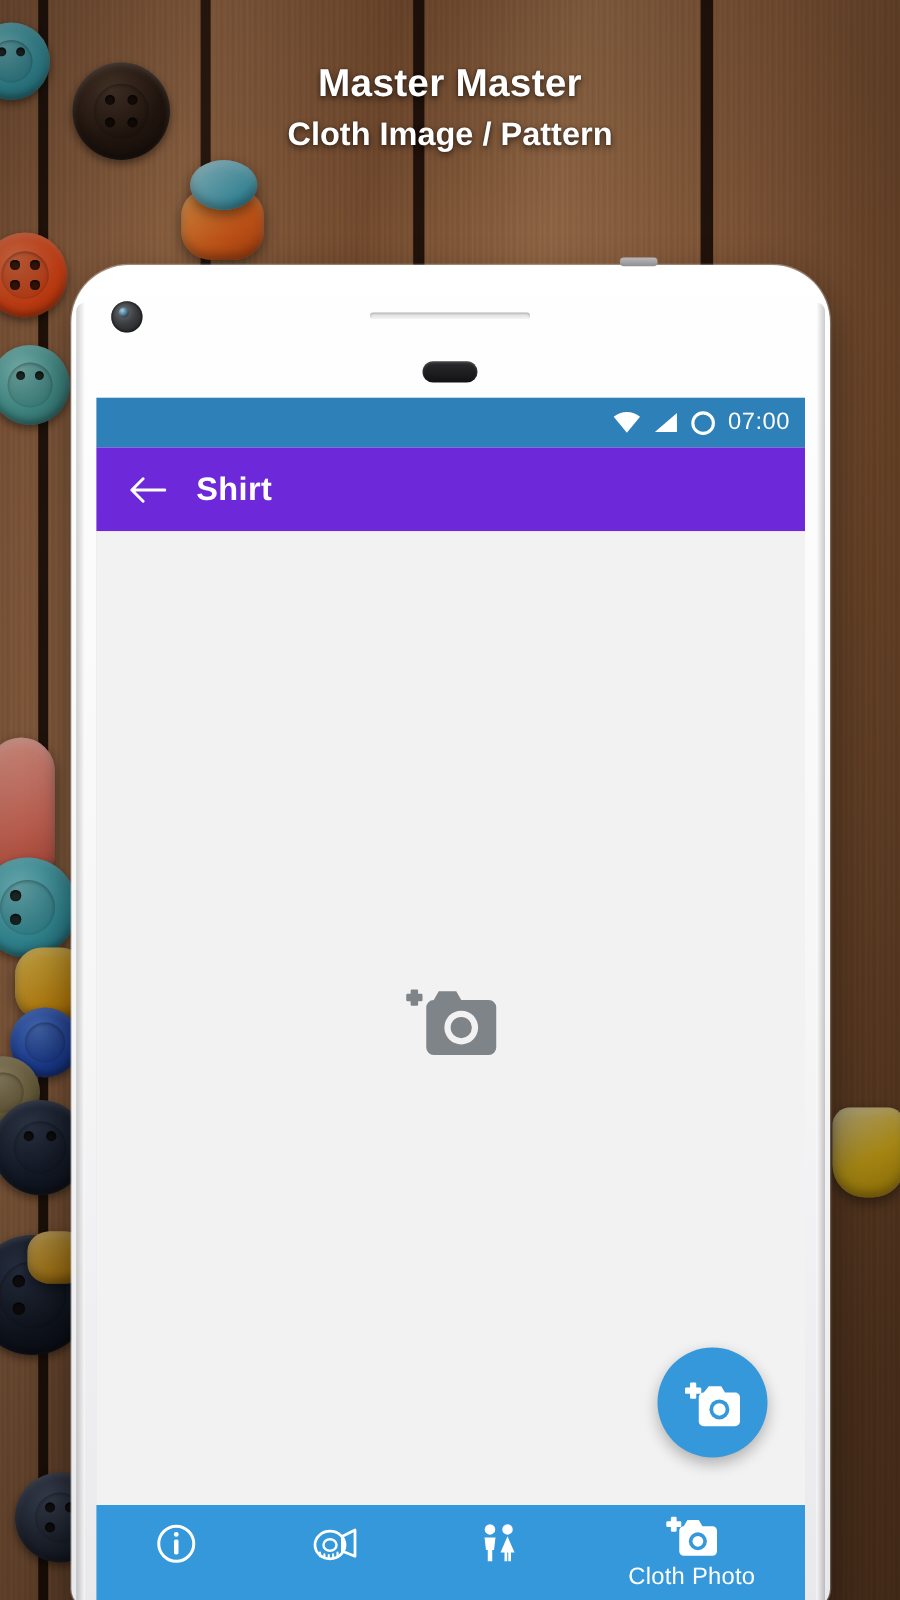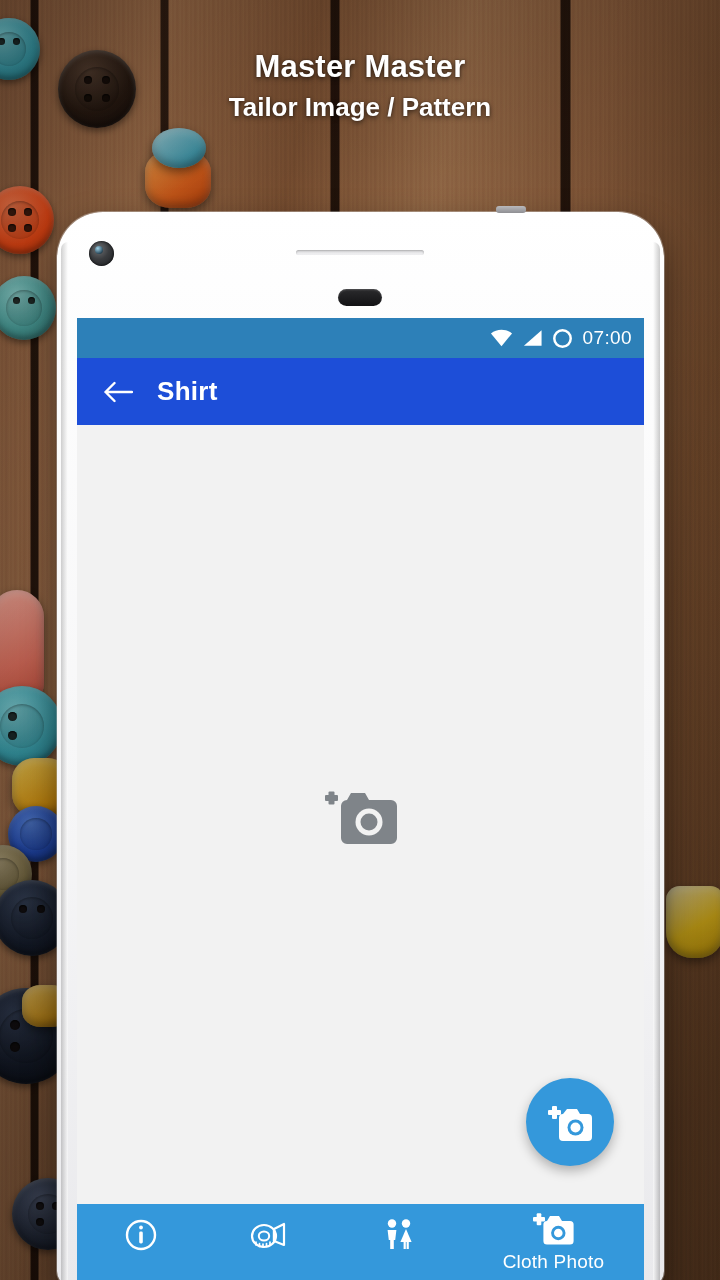--- a/index.html
+++ b/index.html
@@ -201,21 +201,21 @@
     font-size: 19px;
     letter-spacing: 0.4px;
   }
   .ic-wifi { width: 23px; height: 18px; display: block; }
   .ic-signal { width: 21px; height: 18px; display: block; }
   .ic-ring { width: 21px; height: 21px; display: block; }
 
   
   .appbar {
     height: 67px;
-    background: #1d4ed8;
+    background: #6d28d9;
     display: flex;
     align-items: center;
     gap: 24px;
     padding-left: 26px;
     flex: 0 0 auto;
   }
   .back-arrow { width: 30px; height: 24px; display: block; }
   .appbar-title {
     color: #ffffff;
     font-size: 26px;
@@ -348,21 +348,21 @@
         <i class="h-tr"></i>
         <i class="h-bl"></i>
       </span>
   </div>
   <div class="thread" style="left:666px; top:886px; width:58px; height:72px; background:linear-gradient(150deg,#f0e0a8,#f3c51c 55%,#c99a08); border-radius:14px 14px 26px 26px;"></div>
 
   <div class="bg-shade"></div>
 
   <div class="headline">
     <div class="t1">Master Master</div>
-    <div class="t2">Tailor Image / Pattern</div>
+    <div class="t2">Cloth Image / Pattern</div>
   </div>
 
   <div class="phone">
     <div class="phone-side-l"></div>
     <div class="phone-side-r"></div>
   </div>
   <div class="top-notch"></div>
   <div class="cam-front"></div>
   <div class="earpiece"></div>
   <div class="sensor-pill"></div>

